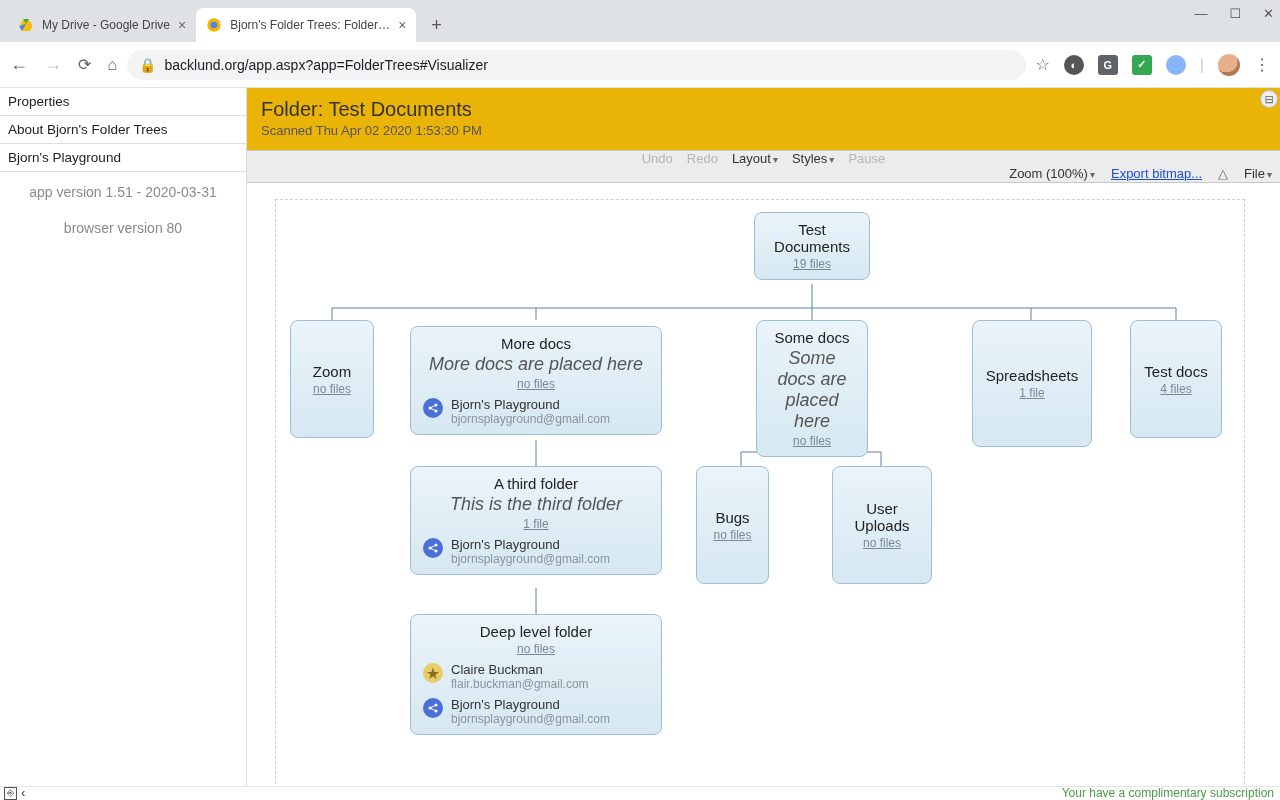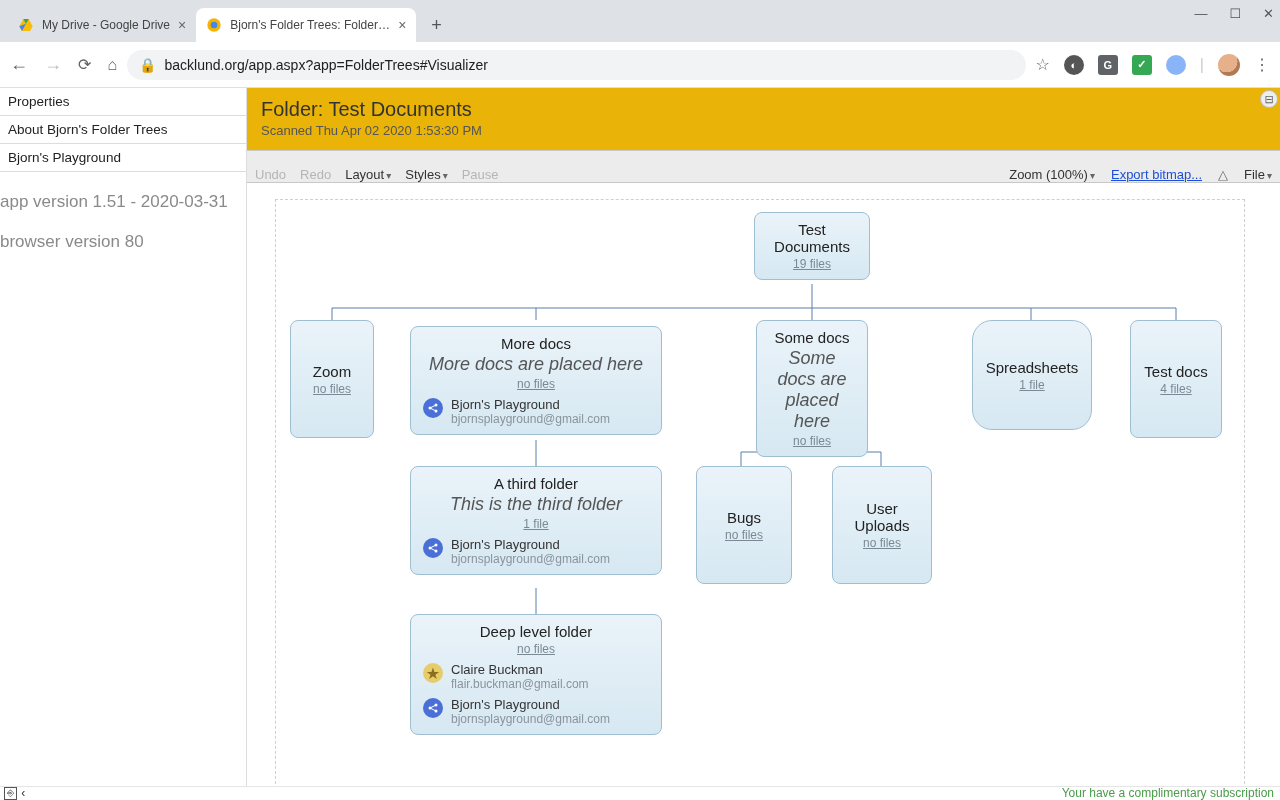--- a/index.html
+++ b/index.html
@@ -21,30 +21,30 @@
   .addr-field { flex:1; height:30px; background:#f1f3f4; border-radius:15px; display:flex; align-items:center; padding:0 12px; font-size:14px; color:#202124; gap:8px; }
   .addr-field .lock { color:#5f6368; }
   .right-icons { display:flex; align-items:center; gap:14px; color:#5f6368; }
   .ext-badge { width:20px; height:20px; display:inline-flex; align-items:center; justify-content:center; font-size:11px; font-weight:bold; border-radius:3px; }
   .avatar { width:22px; height:22px; border-radius:50%; background: radial-gradient(circle at 40% 35%, #e6b08b 0 55%, #b07a55 55% 100%); }
 
   
   .app { display:flex; height: calc(800px - 42px - 46px - 14px); position:relative; }
   .sidebar { width:247px; border-right:1px solid #ddd; background:#fff; }
   .sidebar .item { padding:6px 8px; font-size:13.5px; color:#222; border-bottom:1px solid #ddd; cursor:pointer; }
-  .sidebar .meta { text-align:left; color:#8a8a8a; font-size:17px; margin-top:20px; }
+  .sidebar .meta { text-align:center; color:#8a8a8a; font-size:14px; margin-top:12px; }
   .sidebar .meta div { margin-bottom:20px; }
 
   .main { flex:1; display:flex; flex-direction:column; position:relative; }
   .header { background:#eab308; padding:10px 14px 12px 14px; border-bottom:1px solid #c8c8c8; }
   .header h1 { font-size:20px; font-weight:normal; color:#333; }
   .header .sub { font-size:13px; color:#555; margin-top:2px; }
   .collapse-handle { position:absolute; right:2px; top:2px; width:18px; height:18px; border:1px solid #bbb; border-radius:50%; background:#eee; display:flex; align-items:center; justify-content:center; font-size:11px; color:#666; }
 
-  .toolbar { height:32px; background:#ececec; border-bottom:1px solid #c8c8c8; display:flex; align-items:flex-end; padding:0 8px; font-size:13px; color:#333; }
+  .toolbar { height:32px; background:#ececec; border-bottom:1px solid #c8c8c8; display:flex; align-items:center; padding:0 8px; font-size:13px; color:#333;flex-direction:column; }
   .toolbar .left { display:flex; gap:14px; align-items:center; }
   .toolbar .left .dis { color:#b5b5b5; }
   .toolbar .right { margin-left:auto; display:flex; gap:16px; align-items:center; }
   .toolbar .link { color:#1d4ed8; text-decoration:underline; }
   .dd::after { content:"▾"; font-size:10px; margin-left:2px; color:#666; }
 
   .canvas { flex:1; background:#fff; position:relative; overflow:hidden; }
   .paper { position:absolute; left:28px; top:16px; width:970px; height:600px; border:1px dashed #cfcfcf; background:#fff; }
 
   
@@ -213,21 +213,21 @@
             </div>
           </div>
         </div>
 
         <div class="node" style="left:480px; top:120px; width:112px;">
           <div class="title">Some docs</div>
           <div class="desc">Some docs are placed here</div>
           <div class="files">no files</div>
         </div>
 
-        <div class="node" style="left:696px; top:120px; width:120px; height:110px; display:flex; flex-direction:column; justify-content:center;border-radius:20px;">
+        <div class="node" style="left:696px; top:120px; width:120px; height:127px; display:flex; flex-direction:column; justify-content:center;">
           <div class="title">Spreadsheets</div>
           <div class="files">1 file</div>
         </div>
 
         <div class="node" style="left:854px; top:120px; width:92px; height:118px; display:flex; flex-direction:column; justify-content:center;">
           <div class="title">Test docs</div>
           <div class="files">4 files</div>
         </div>
 
         <div class="node" style="left:134px; top:266px; width:252px;">
@@ -244,21 +244,21 @@
                   <line x1="8" y1="13" x2="16" y2="17" stroke="#fff" stroke-width="2"></line>
                 </svg>
               </span>
             <div class="owner-text">
               <div class="name">Bjorn's Playground</div>
               <div class="email">bjornsplayground@gmail.com</div>
             </div>
           </div>
         </div>
 
-        <div class="node" style="left:420px; top:266px; width:96px; height:118px; display:flex; flex-direction:column; justify-content:center;">
+        <div class="node" style="left:420px; top:266px; width:73px; height:118px; display:flex; flex-direction:column; justify-content:center;">
           <div class="title">Bugs</div>
           <div class="files">no files</div>
         </div>
 
         <div class="node" style="left:556px; top:266px; width:100px; height:118px; display:flex; flex-direction:column; justify-content:center;">
           <div class="title">User Uploads</div>
           <div class="files">no files</div>
         </div>
 
         <div class="node" style="left:134px; top:414px; width:252px;">

